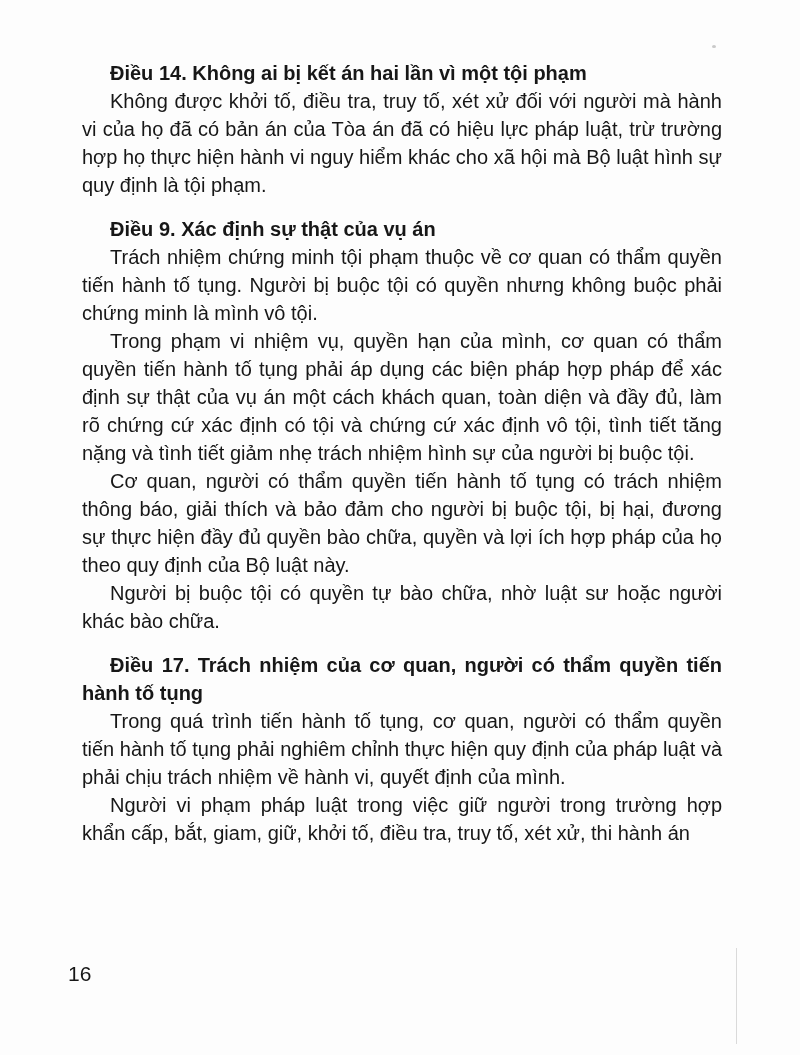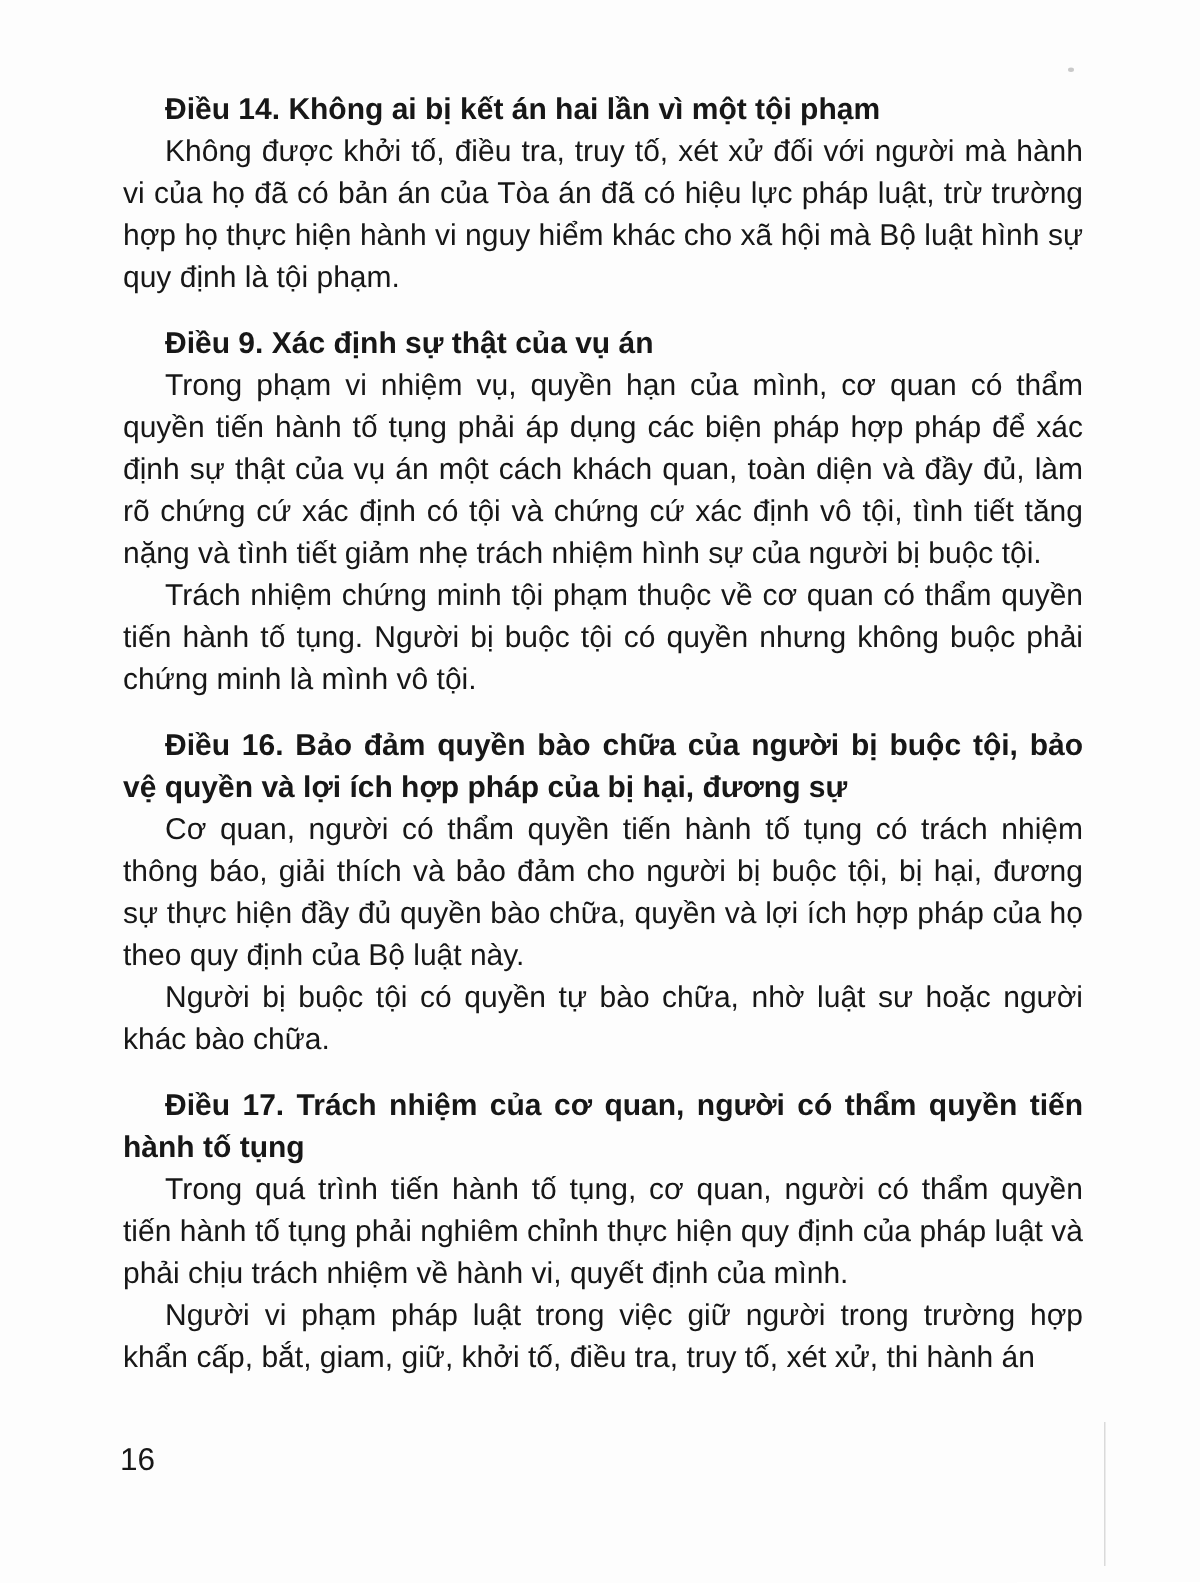--- a/index.html
+++ b/index.html
@@ -29,21 +29,21 @@
   }
   .article-heading {
     font-weight: bold;
     margin-top: 16px;
   }
   .article:first-of-type .article-heading {
     margin-top: 0;
   }
   .page-number {
     position: absolute;
-    left: 80px;
+    left: 68px;
     top: 960px;
     font-size: 21px;
     line-height: 28px;
   }
   .scan-artifact-line {
     position: absolute;
     left: 736px;
     top: 948px;
     width: 1px;
     height: 96px;
@@ -64,26 +64,25 @@
 
 <main class="page">
 
   <section class="article">
     <h2 class="article-heading">Điều 14. Không ai bị kết án hai lần vì một tội phạm</h2>
     <p class="article-paragraph">Không được khởi tố, điều tra, truy tố, xét xử đối với người mà hành vi của họ đã có bản án của Tòa án đã có hiệu lực pháp luật, trừ trường hợp họ thực hiện hành vi nguy hiểm khác cho xã hội mà Bộ luật hình sự quy định là tội phạm.</p>
   </section>
 
   <section class="article">
     <h2 class="article-heading">Điều 9. Xác định sự thật của vụ án</h2>
+    <p class="article-paragraph">Trách nhiệm chứng minh tội phạm thuộc về cơ quan có thẩm quyền tiến hành tố tụng. Người bị buộc tội có quyền nhưng không buộc phải chứng minh là mình vô tội.</p>
     <p class="article-paragraph">Trong phạm vi nhiệm vụ, quyền hạn của mình, cơ quan có thẩm quyền tiến hành tố tụng phải áp dụng các biện pháp hợp pháp để xác định sự thật của vụ án một cách khách quan, toàn diện và đầy đủ, làm rõ chứng cứ xác định có tội và chứng cứ xác định vô tội, tình tiết tăng nặng và tình tiết giảm nhẹ trách nhiệm hình sự của người bị buộc tội.</p>
-    <p class="article-paragraph">Trách nhiệm chứng minh tội phạm thuộc về cơ quan có thẩm quyền tiến hành tố tụng. Người bị buộc tội có quyền nhưng không buộc phải chứng minh là mình vô tội.</p>
   </section>
 
   <section class="article">
-    <h2 class="article-heading">Điều 16. Bảo đảm quyền bào chữa của người bị buộc tội, bảo vệ quyền và lợi ích hợp pháp của bị hại, đương sự</h2>
     <p class="article-paragraph">Cơ quan, người có thẩm quyền tiến hành tố tụng có trách nhiệm thông báo, giải thích và bảo đảm cho người bị buộc tội, bị hại, đương sự thực hiện đầy đủ quyền bào chữa, quyền và lợi ích hợp pháp của họ theo quy định của Bộ luật này.</p>
     <p class="article-paragraph">Người bị buộc tội có quyền tự bào chữa, nhờ luật sư hoặc người khác bào chữa.</p>
   </section>
 
   <section class="article">
     <h2 class="article-heading">Điều 17. Trách nhiệm của cơ quan, người có thẩm quyền tiến hành tố tụng</h2>
     <p class="article-paragraph">Trong quá trình tiến hành tố tụng, cơ quan, người có thẩm quyền tiến hành tố tụng phải nghiêm chỉnh thực hiện quy định của pháp luật và phải chịu trách nhiệm về hành vi, quyết định của mình.</p>
     <p class="article-paragraph">Người vi phạm pháp luật trong việc giữ người trong trường hợp khẩn cấp, bắt, giam, giữ, khởi tố, điều tra, truy tố, xét xử, thi hành án</p>
   </section>
 

